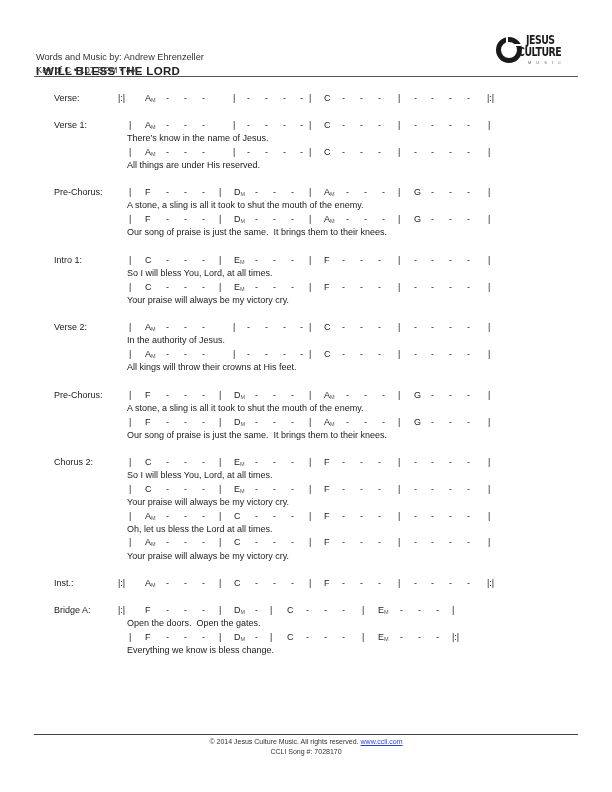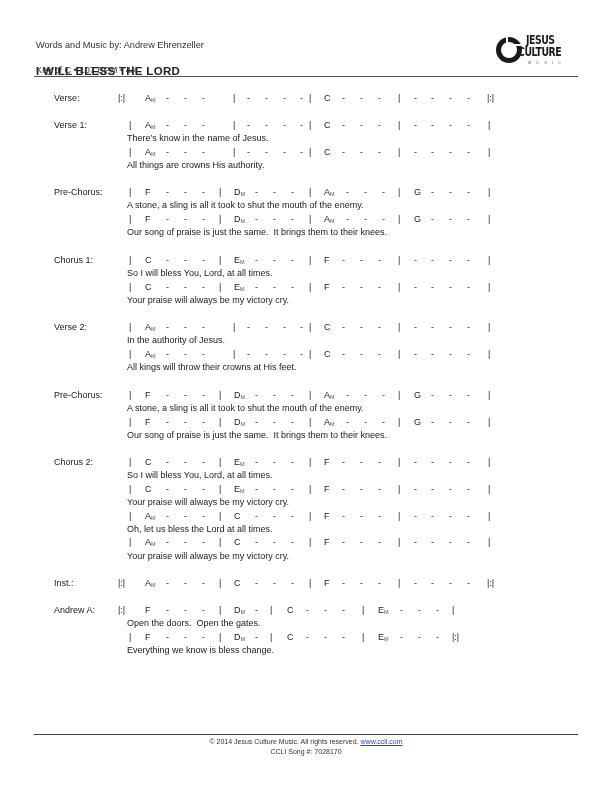--- a/index.html
+++ b/index.html
@@ -23,21 +23,21 @@
   .lyric { position: absolute; left: 127px; font-size: 9px; color: #222; white-space: pre; }
   .frule { position: absolute; left: 34px; top: 734px; width: 544px; height: 1.2px; background: #444; }
   .footer1 { position: absolute; left: 0; width: 612px; top: 738px; text-align: center; font-size: 7px; color: #333; }
   .footer1 a { color: #2b3fd0; text-decoration: underline; }
   .footer2 { position: absolute; left: 0; width: 612px; top: 748px; text-align: center; font-size: 7px; color: #333; }
 </style>
 </head>
 <body>
 
 <div class="title">I WILL BLESS THE LORD</div>
-<div class="subline" style="top:40px">Words and Music by: Andrew Ehrenzeller</div>
+<div class="subline" style="top:52px">Words and Music by: Andrew Ehrenzeller</div>
 <div class="subline" style="top:65px">Key of C • 107 BPM • 4/4</div>
 
 <div class="logo">
   <div class="ring"></div>
   <div class="notch"></div>
   <div class="notch2"></div>
   <div class="w1">JESUS</div>
   <div class="w2">CULTURE</div>
   <div class="w3">MUSIC</div>
 </div>
@@ -110,21 +110,21 @@
       <span class="tok" style="left: 342px;">-</span>
       <span class="tok" style="left: 360px;">-</span>
       <span class="tok" style="left: 378px;">-</span>
       <span class="tok" style="left: 398px;">|</span>
       <span class="tok" style="left: 414px;">-</span>
       <span class="tok" style="left: 431px;">-</span>
       <span class="tok" style="left: 449px;">-</span>
       <span class="tok" style="left: 467px;">-</span>
       <span class="tok" style="left: 488px;">|</span>
     </div>
-    <div class="lyric" style="top: 160.2px;">All things are crowns His authority.</div>
+    <div class="lyric" style="top: 160.2px;">All things are under His reserved.</div>
     <div class="section-label" style="top: 187px;">Pre-Chorus:</div>
     <div class="line" style="top: 187px;">
       <span class="tok" style="left: 129px;">|</span>
       <span class="tok" style="left: 145px;">F</span>
       <span class="tok" style="left: 166px;">-</span>
       <span class="tok" style="left: 184px;">-</span>
       <span class="tok" style="left: 202px;">-</span>
       <span class="tok" style="left: 219px;">|</span>
       <span class="tok" style="left: 234px;">D<sub>M</sub></span>
       <span class="tok" style="left: 255px;">-</span>
@@ -160,21 +160,21 @@
       <span class="tok" style="left: 364px;">-</span>
       <span class="tok" style="left: 382px;">-</span>
       <span class="tok" style="left: 398px;">|</span>
       <span class="tok" style="left: 414px;">G</span>
       <span class="tok" style="left: 431px;">-</span>
       <span class="tok" style="left: 449px;">-</span>
       <span class="tok" style="left: 467px;">-</span>
       <span class="tok" style="left: 488px;">|</span>
     </div>
     <div class="lyric" style="top: 227.2px;">Our song of praise is just the same.  It brings them to their knees.</div>
-    <div class="section-label" style="top: 255px;">Chorus 1:</div>
+    <div class="section-label" style="top: 255px;">Intro 1:</div>
     <div class="line" style="top: 255px;">
       <span class="tok" style="left: 129px;">|</span>
       <span class="tok" style="left: 145px;">C</span>
       <span class="tok" style="left: 166px;">-</span>
       <span class="tok" style="left: 184px;">-</span>
       <span class="tok" style="left: 202px;">-</span>
       <span class="tok" style="left: 219px;">|</span>
       <span class="tok" style="left: 234px;">E<sub>M</sub></span>
       <span class="tok" style="left: 255px;">-</span>
       <span class="tok" style="left: 273px;">-</span>
@@ -428,21 +428,21 @@
       <span class="tok" style="left: 342px;">-</span>
       <span class="tok" style="left: 360px;">-</span>
       <span class="tok" style="left: 378px;">-</span>
       <span class="tok" style="left: 398px;">|</span>
       <span class="tok" style="left: 414px;">-</span>
       <span class="tok" style="left: 431px;">-</span>
       <span class="tok" style="left: 449px;">-</span>
       <span class="tok" style="left: 467px;">-</span>
       <span class="tok" style="left: 487px;">|:|</span>
     </div>
-    <div class="section-label" style="top: 605px;">Andrew A:</div>
+    <div class="section-label" style="top: 605px;">Bridge A:</div>
     <div class="line" style="top: 605px;">
       <span class="tok" style="left: 118px;">|:|</span>
       <span class="tok" style="left: 145px;">F</span>
       <span class="tok" style="left: 166px;">-</span>
       <span class="tok" style="left: 184px;">-</span>
       <span class="tok" style="left: 202px;">-</span>
       <span class="tok" style="left: 219px;">|</span>
       <span class="tok" style="left: 234px;">D<sub>M</sub></span>
       <span class="tok" style="left: 255px;">-</span>
       <span class="tok" style="left: 270px;">|</span>

